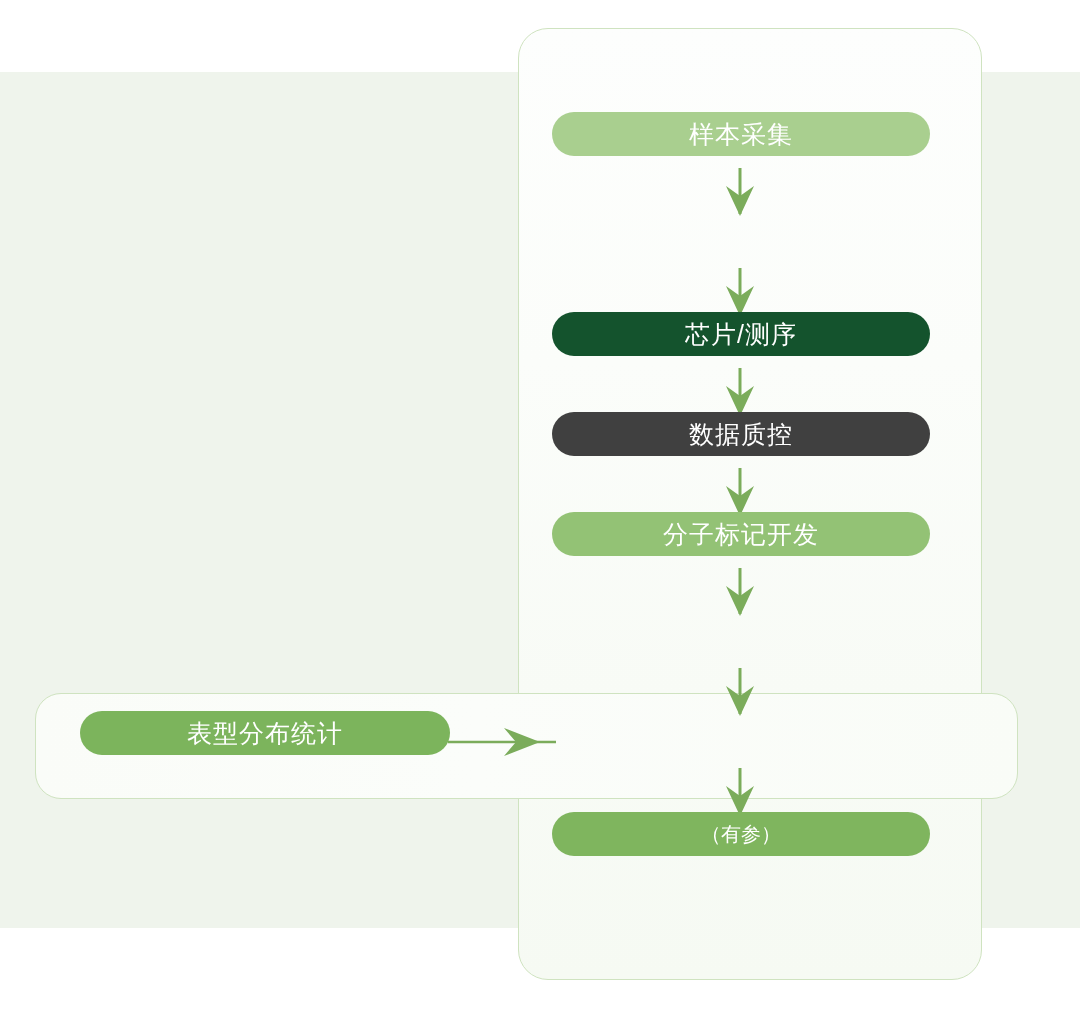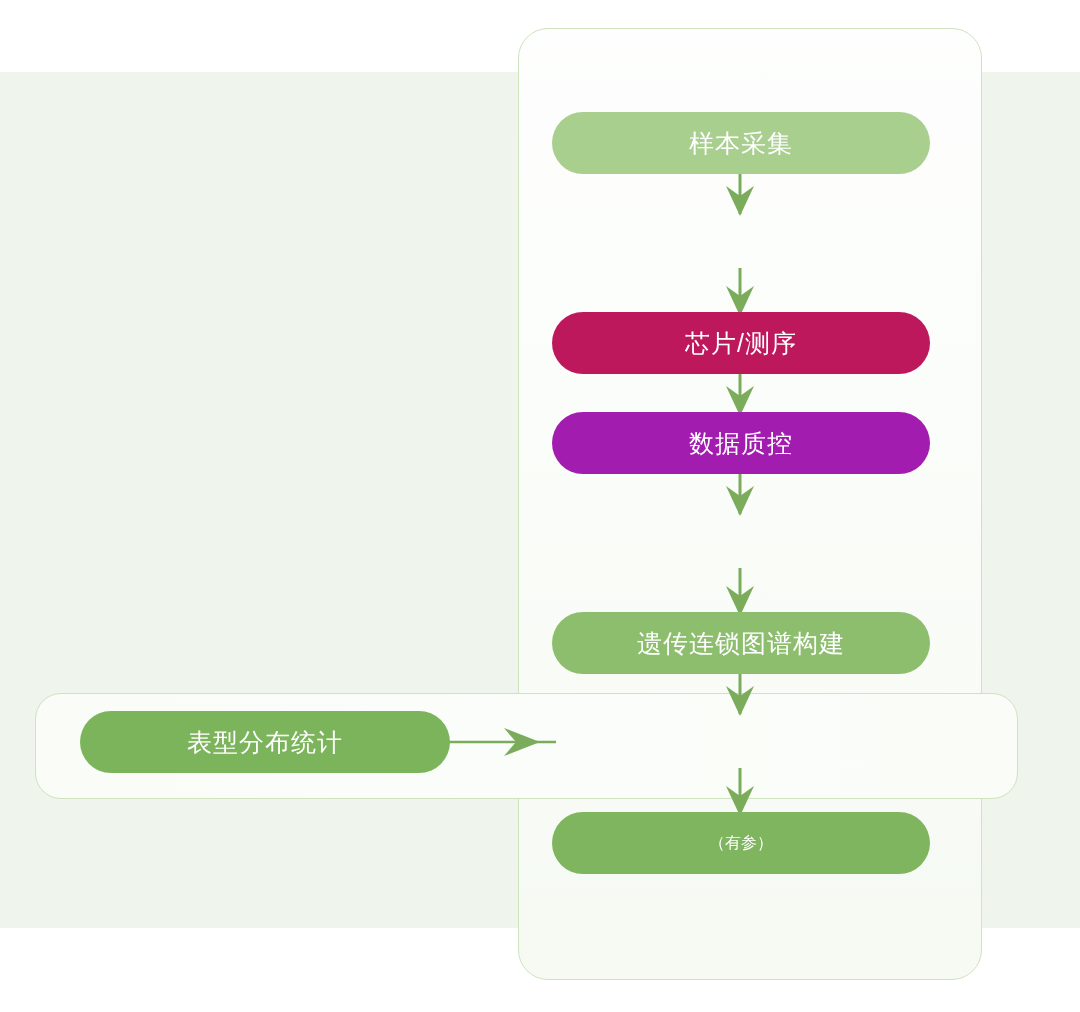--- a/index.html
+++ b/index.html
@@ -54,33 +54,33 @@
     box-sizing: border-box;
     border: 1.4px solid #cfe3c0;
     border-radius: 26px;
     background: linear-gradient(90deg, #fafcf8 0%, #fbfdfa 45%, #f9fcf7 100%);
   }
 
   
   .node {
     position: absolute;
     box-sizing: border-box;
-    height: 62px;
+    height: 44px;
     border-radius: 31px;
     display: flex;
     align-items: center;
     justify-content: center;
     color: #ffffff;
     font-size: 25px;
     letter-spacing: 1px;
     white-space: nowrap;
     user-select: none;
   }
   .node .paren {
-    font-size: 16px;
+    font-size: 20px;
     letter-spacing: 0;
     text-align: center;
   }
 
   
   .node.main {
     left: 552px;
     width: 378px;
   }
 
@@ -161,32 +161,32 @@
       <line x1="0" y1="24" x2="108" y2="24" stroke="#7bac5b" stroke-width="2.6"></line>
       <path d="M92 24 L56 10 L68 24 L56 38 Z" fill="#7bac5b"></path>
     </svg>
   </div>
 
   <div class="node main" style="top:112px; background:#a9cf8f;">
     <span>样本采集</span>
   </div>
 
 
-  <div class="node main" style="top:312px; background:#be185d;">
+  <div class="node main" style="top:312px; background:#14532d;">
     <span>芯片/测序</span>
   </div>
 
-  <div class="node main" style="top:412px; background:#a21caf;">
+  <div class="node main" style="top:412px; background:#404040;">
     <span>数据质控</span>
   </div>
 
+  <div class="node main" style="top:512px; background:#93c275;">
+    <span>分子标记开发</span>
+  </div>
 
-  <div class="node main" style="top:612px; background:#8dbe6e;">
-    <span>遗传连锁图谱构建</span>
-  </div>
 
 
   <div class="node main" style="top:812px; background:#7fb55e;">
       <span class="paren">（有参）</span>
   </div>
 
   <div class="node branch" style="background:#7cb45c;">
     <span>表型分布统计</span>
   </div>
 

